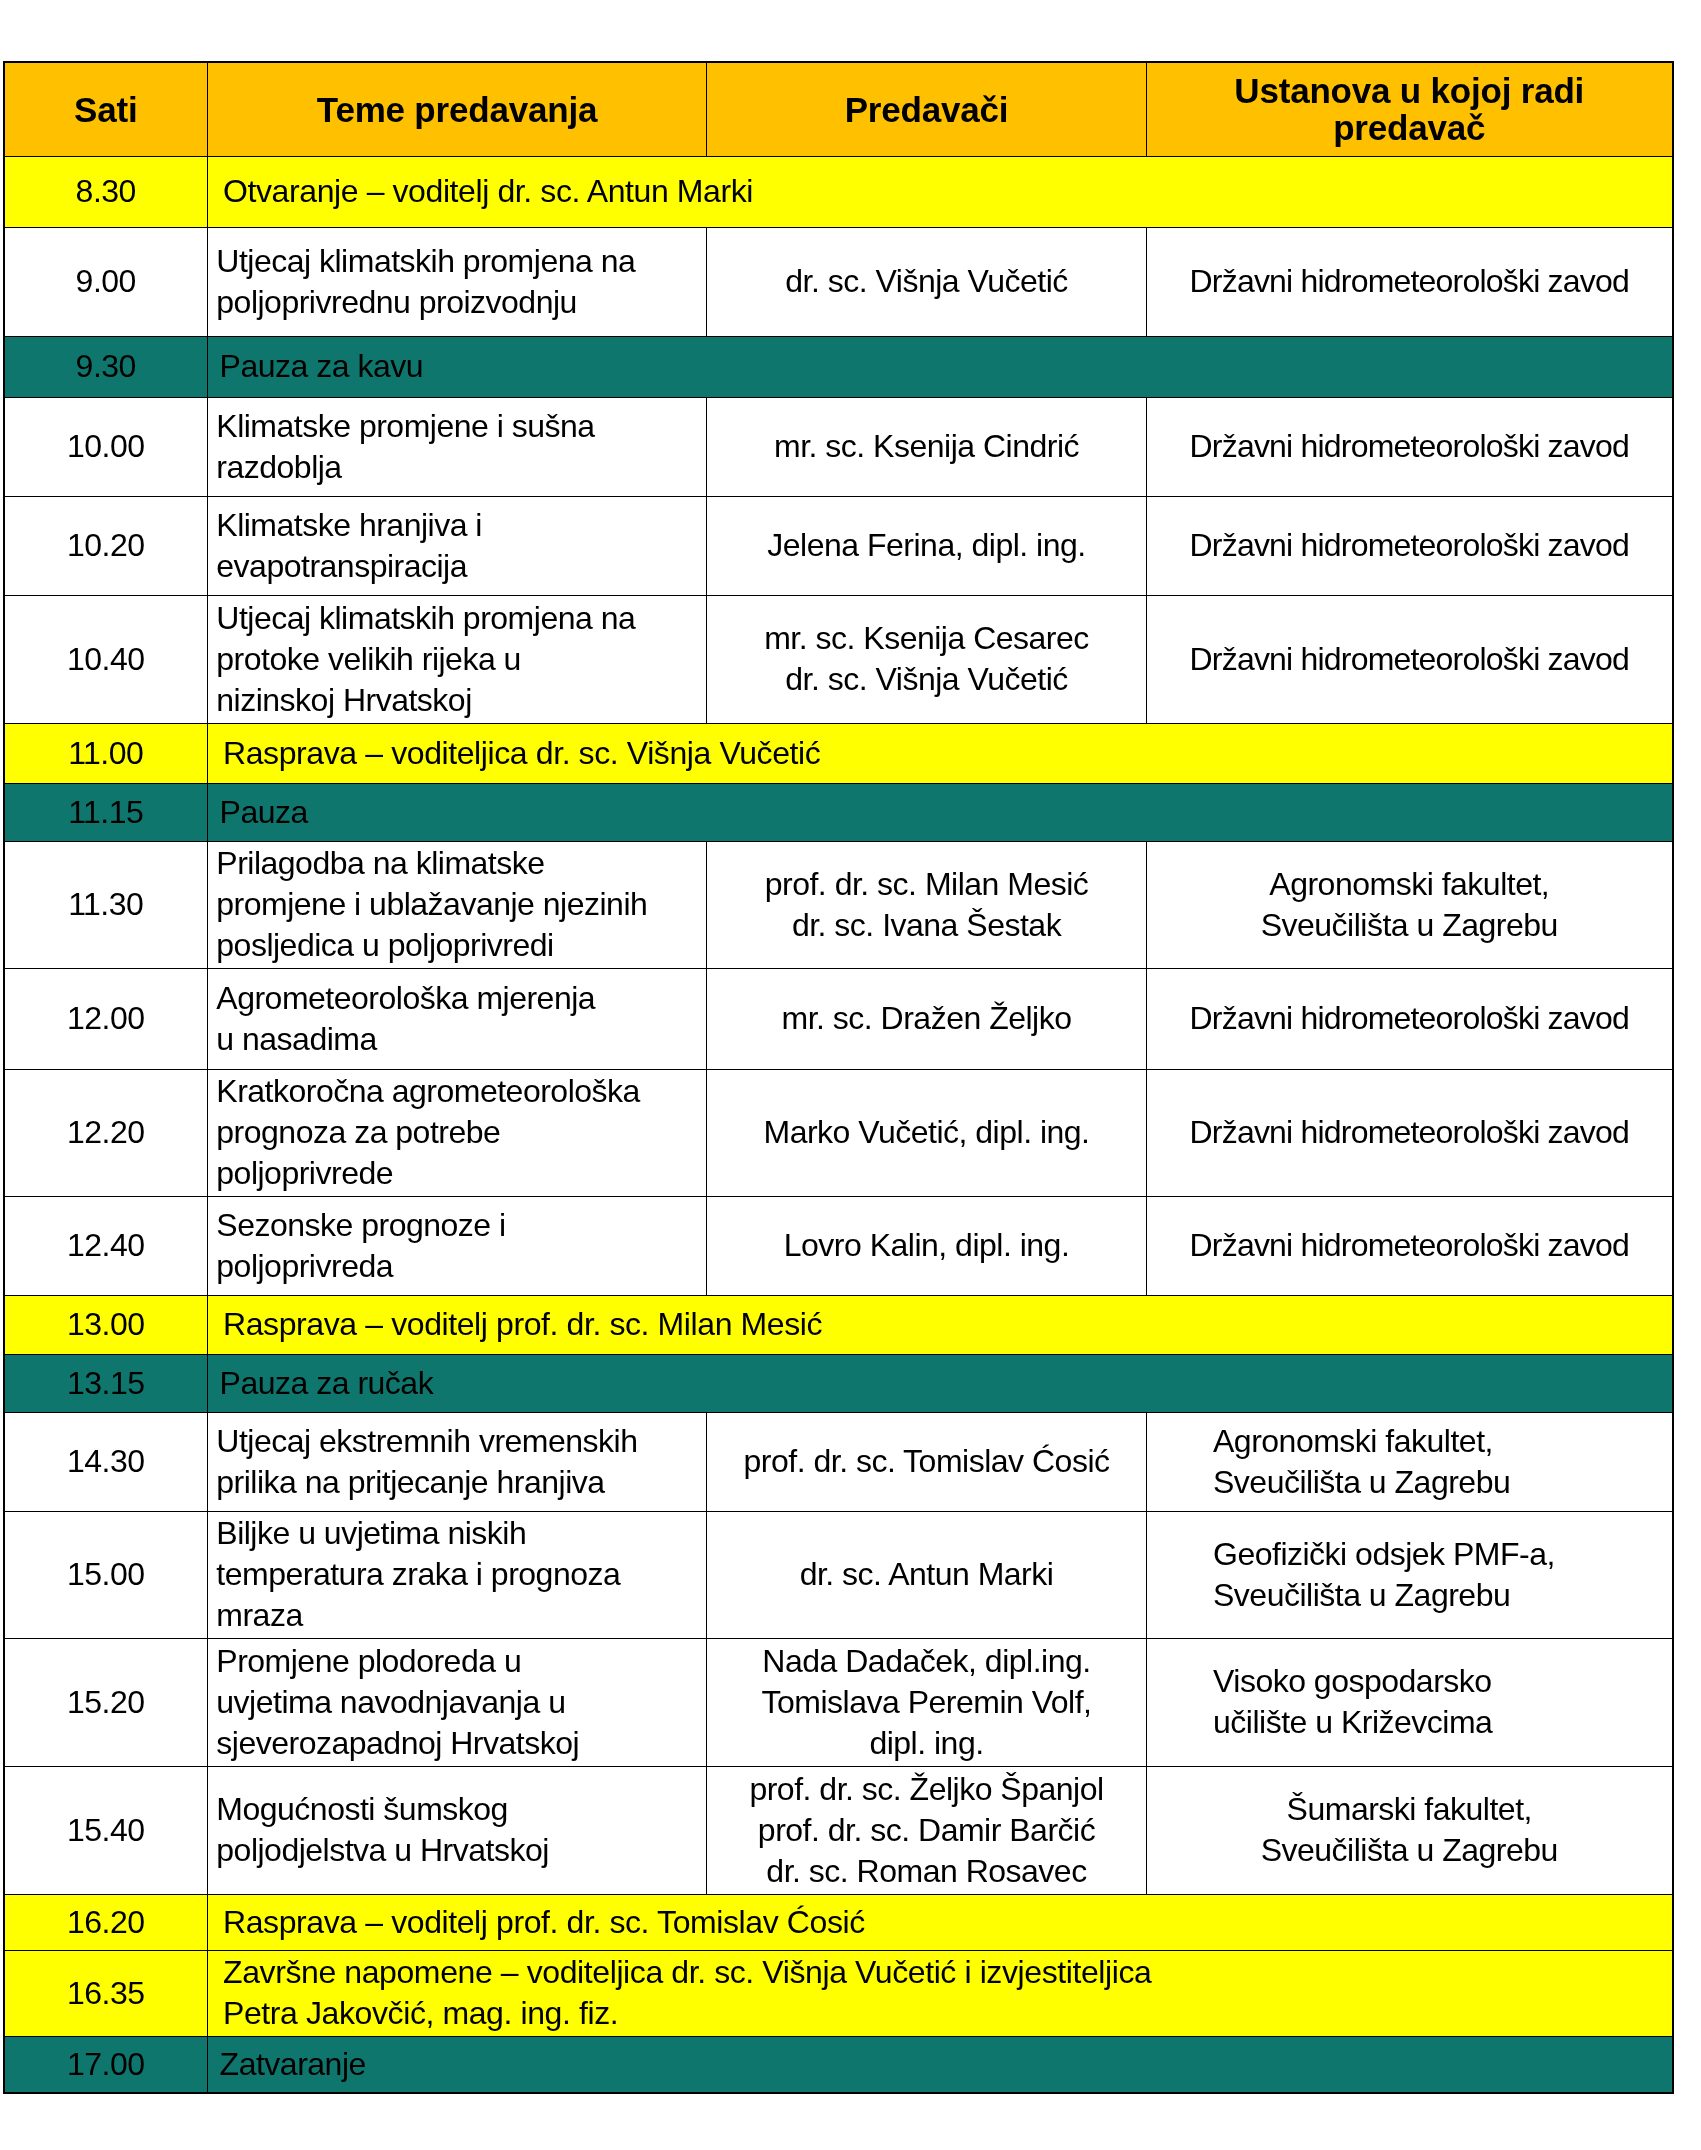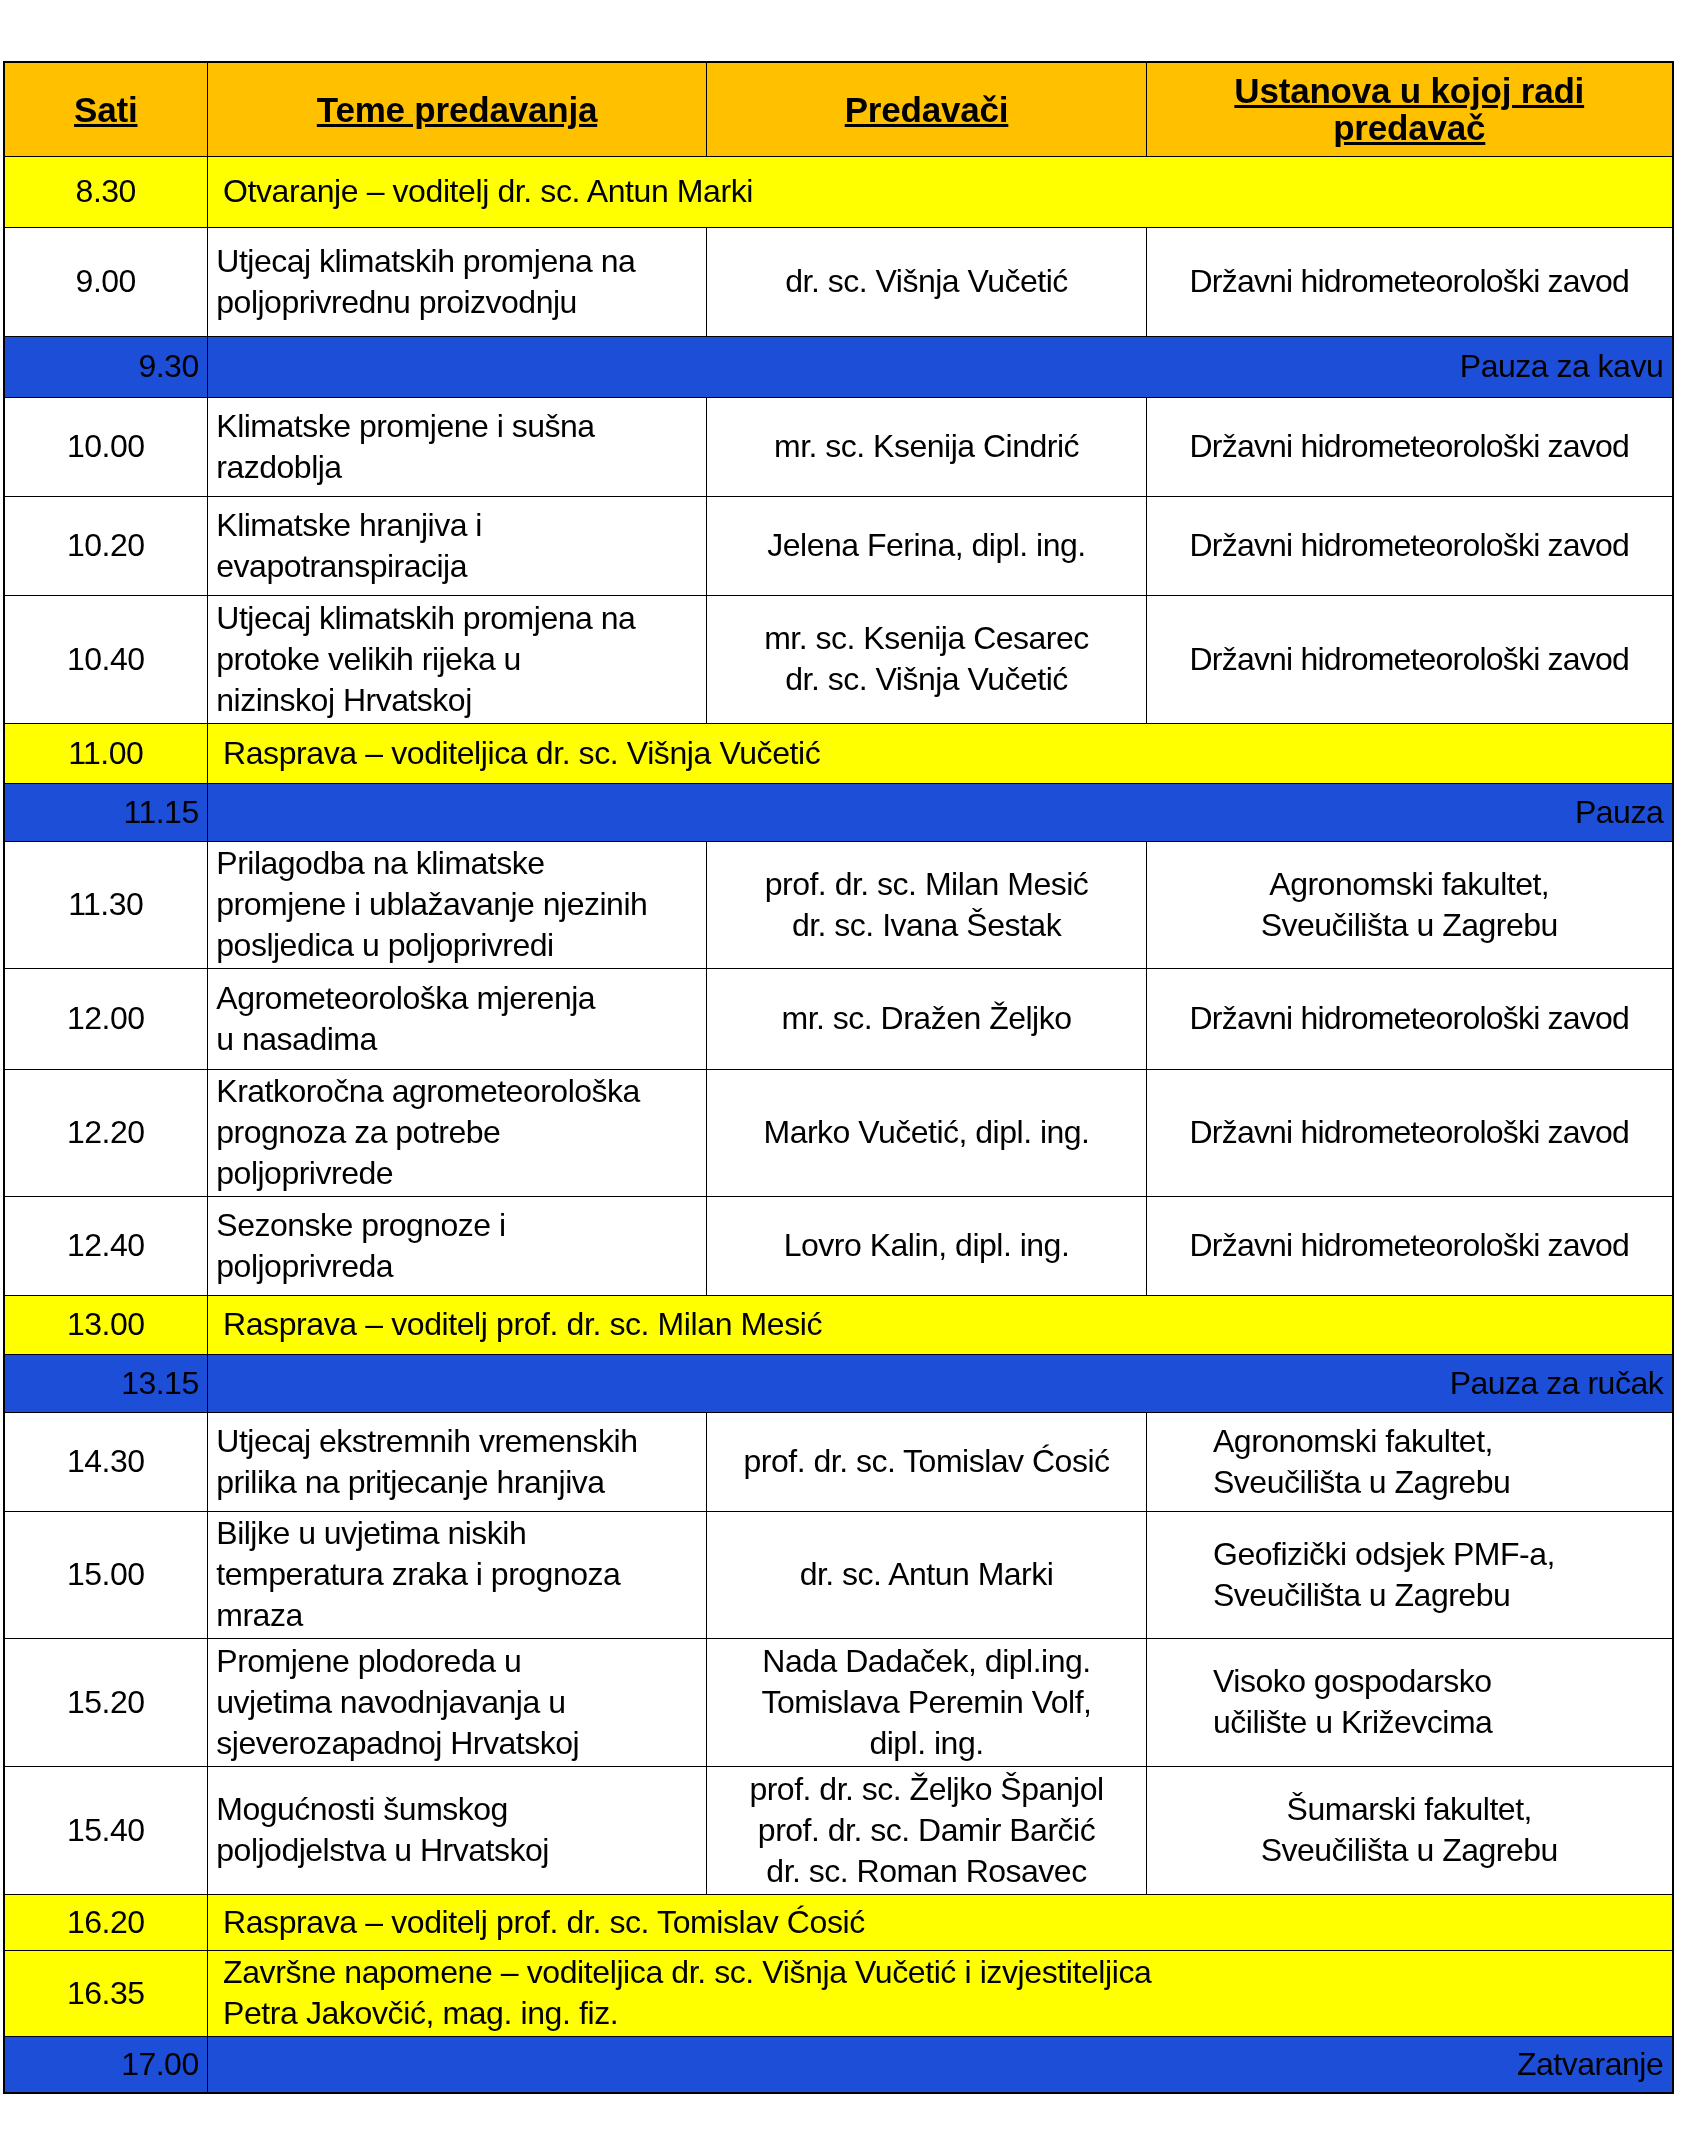--- a/index.html
+++ b/index.html
@@ -13,30 +13,30 @@
   }
   table.program td, table.program th {
     border: 1.7px solid #000;
     padding: 0 8.3px;
     vertical-align: middle;
     font-size: 32px;
     line-height: 41px;
     letter-spacing: -0.5px;
     overflow: hidden;
   }
-  th { background: #FFC000; font-weight: bold; font-size: 35px !important; line-height: 37px !important; text-align: center; letter-spacing: -0.2px !important; text-decoration: underline; }
+  th { background: #FFC000; font-weight: bold; font-size: 35px !important; line-height: 37px !important; text-align: center; letter-spacing: -0.2px !important; }
   td.time { text-align: center; }
   td.topic { text-align: left; }
   td.lect { text-align: center; }
   td.inst { text-align: center; }
   td.inst.left { text-align: left; padding-left: 66px; }
   td.inst.dhmz { text-align: center; padding: 0 3.3px; letter-spacing: -0.8px; }
   tr.session td { background: #FFFF00; }
   tr.session td.span { font-weight: normal; font-size: 32px; padding-left: 15px; letter-spacing: -0.4px; }
-  tr.break td { background: #1d4ed8; text-align: right; }
+  tr.break td { background: #0f766e; }
   tr.break td.span { padding-left: 11.6px; }
   tr.lecture td { background: #ffffff; }
   .line { display: block; }
 </style>
 </head>
 <body>
 
 <table class="program">
   <colgroup>
     <col style="width:204px">

